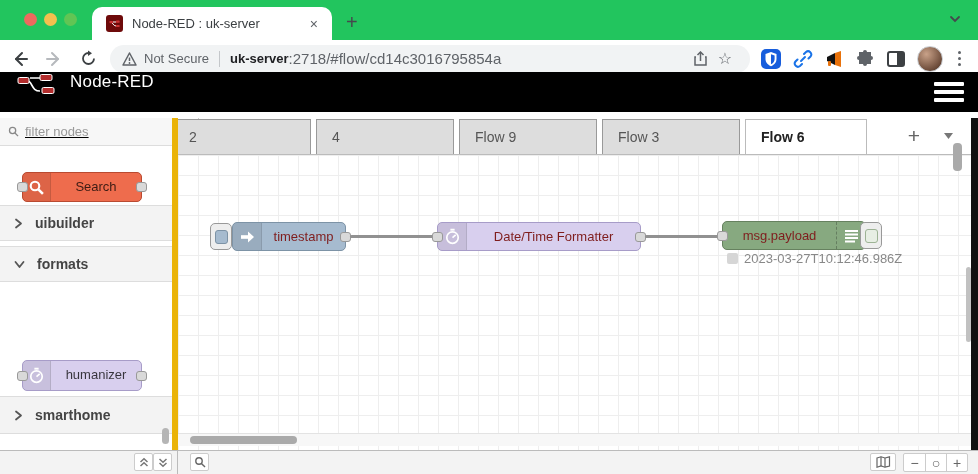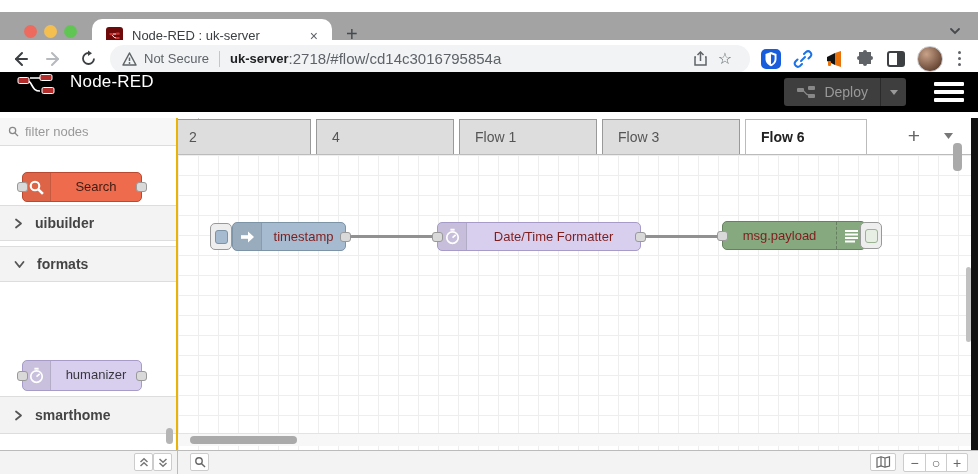--- a/index.html
+++ b/index.html
@@ -1,20 +1,20 @@
 <!DOCTYPE html>
 <html style="--header_bg: #000000; --inject: #a6bbcf; --formatter: #d8cfee; --debug: #87a980; --search_node: #ee6c4d; --logo_red: #8f0000; --link_blue: #1a73e8;"><head>
 <meta charset="utf-8">
 <style>
   * { margin:0; padding:0; box-sizing:border-box; }
   html,body { font-family:"Liberation Sans", sans-serif; }
   #screen { position:relative; width:978px; height:474px; overflow:hidden; background:#fff; }
 
   
-  .mac-bar { position:absolute; left:0; top:12px; width:978px; height:52px; background:#a3a3a3; }
+  .mac-bar { position:absolute; left:0; top:0; width:978px; height:52px; background:#22c55e; }
   .traffic { position:absolute; top:13px; width:13px; height:13px; border-radius:50%; }
   .t-close { left:24px; background:#ed6a5e; }
   .t-min   { left:44px; background:#f5bf4f; }
   .t-zoom  { left:64px; background:#61c554; }
   .chrome-tab { position:absolute; left:92px; top:7px; width:240px; height:33px; background:#fff; border-radius:10px 10px 0 0; display:flex; align-items:center; padding:0 10px 0 14px; }
   .favicon { width:17px; height:17px; border-radius:3px; background:#6e0a0a; display:flex; align-items:center; justify-content:center; flex:0 0 auto; }
   .chrome-tab-title { margin-left:9px; font-size:13px; color:#3c4043; white-space:nowrap; overflow:hidden; flex:1; }
   .tab-close { font-size:14px; color:#5f6368; padding:0 4px; cursor:default; }
   .newtab-btn { position:absolute; left:346px; top:12px; font-size:20px; color:#45494d; line-height:20px; }
   .tabsearch-chev { position:absolute; right:16px; top:12px; }
@@ -39,21 +39,21 @@
   .nr-logo { margin-left:16px; }
   .nr-title { color:#fff; font-size:17px; margin-left:10px; letter-spacing:0.2px; }
   .deploy { position:absolute; right:72px; top:6px; height:28px; background:#3e3e3e; border-radius:3px; display:flex; align-items:center; }
   .deploy-main { display:flex; align-items:center; padding:0 12px; height:100%; }
   .deploy-label { color:#999; font-size:14px; margin-left:8px; }
   .deploy-arrow { width:26px; height:100%; border-left:1px solid #2a2a2a; display:flex; align-items:center; justify-content:center; }
   .burger { position:absolute; right:14px; top:10px; width:30px; display:flex; flex-direction:column; gap:4px; }
   .burger i { height:4px; background:#fff; border-radius:1px; }
 
   
-  .palette { position:absolute; left:0; top:118px; width:178px; height:332px; background:#fff; border-right:2px solid #eab308; overflow:hidden; }
+  .palette { position:absolute; left:0; top:118px; width:178px; height:332px; background:#fff; border-right:6px solid #eab308; overflow:hidden;text-decoration:underline; }
   .pal-filter { height:28px; background:#f7f7f7; border-bottom:1px solid #ddd; display:flex; align-items:center; padding:0 8px; }
   .pal-filter input { border:none; background:transparent; outline:none; font-size:13px; color:#555; width:120px; margin-left:6px; font-family:"Liberation Sans",sans-serif; }
   .pal-filter input::placeholder { color:#999; }
   .pal-node { position:absolute; left:22px; width:120px; border-radius:5px; border:1px solid rgba(0,0,0,0.3); display:flex; align-items:center; font-size:13px; color:rgba(0,0,0,0.75); }
   .pal-node .nicon { width:28px; align-self:stretch; background:rgba(0,0,0,0.07); border-right:1px solid rgba(0,0,0,0.1); display:flex; align-items:center; justify-content:center; border-radius:4px 0 0 4px; }
   .pal-node .nlabel { flex:1; text-align:center; padding:0 4px; line-height:1.25; }
   .cat-header { position:absolute; left:0; width:177px; background:#f3f3f3; border-top:1px solid #ddd; border-bottom:1px solid #ddd; display:flex; align-items:center; padding-left:14px; }
   .cat-header .cat-label { font-size:14px; font-weight:bold; color:#444; margin-left:12px; }
   .port { position:absolute; width:11px; height:10px; background:#d9d9d9; border:1px solid #999; border-radius:3px; top:50%; transform:translateY(-50%); }
   .port.in { left:-6px; } .port.out { right:-6px; }
@@ -219,36 +219,20 @@
   <div class="nr-header">
     <span class="nr-logo">
       <svg width="44" height="26" viewBox="0 0 44 26">
           <path d="M8 8 C18 8 14 19 24 19 M24 6 H14" stroke="#fff" stroke-width="1.6" fill="none"></path>
           <rect x="2" y="5.5" width="11" height="6" rx="1.5" fill="#b32d2d" stroke="#fff" stroke-width="1"></rect>
           <rect x="24" y="2.5" width="12" height="6" rx="1.5" fill="#b32d2d" stroke="#fff" stroke-width="1"></rect>
           <rect x="26" y="15.5" width="12" height="6" rx="1.5" fill="#b32d2d" stroke="#fff" stroke-width="1"></rect>
         </svg>
     </span>
     <span class="nr-title">Node-RED</span>
-    <div class="deploy">
-      <span class="deploy-main">
-        <svg width="20" height="14" viewBox="0 0 20 14">
-            <path d="M5 5 C10 5 8 10 13 10" stroke="#888" stroke-width="1.4" fill="none"></path>
-            <rect x="1" y="3" width="7" height="4" rx="1" fill="#888"></rect>
-            <rect x="12" y="1" width="7" height="4" rx="1" fill="#888"></rect>
-            <rect x="12" y="9" width="7" height="4" rx="1" fill="#888"></rect>
-          </svg>
-        <span class="deploy-label">Deploy</span>
-      </span>
-      <span class="deploy-arrow">
-        <svg width="10" height="8" viewBox="0 0 10 8">
-            <polygon points="1,2 9,2 5,7" fill="#999"></polygon>
-          </svg>
-      </span>
-    </div>
     <span class="burger">
         <i></i>
         <i></i>
         <i></i>
       </span>
   </div>
 
   <div class="palette">
     <div class="pal-filter">
       <svg width="11" height="11" viewBox="0 0 12 12">
@@ -310,21 +294,21 @@
 
   <div class="flow-tabbar">
     <span class="tab-scroll-left">
       <svg width="10" height="12" viewBox="0 0 10 12">
           <polygon points="8,1 8,11 1,6" fill="#444"></polygon>
         </svg>
     </span>
     <div class="flow-tabs">
       <span class="flow-tab clipped">2</span>
       <span class="flow-tab">4</span>
-      <span class="flow-tab">Flow 1</span>
+      <span class="flow-tab">Flow 9</span>
       <span class="flow-tab">Flow 3</span>
       <span class="flow-tab active">Flow 6</span>
     </div>
     <span class="tab-add">+</span>
     <span class="tab-menu-chev">
       <svg width="11" height="9" viewBox="0 0 11 9">
           <polygon points="1,2 10,2 5.5,8" fill="#777"></polygon>
         </svg>
     </span>
   </div>
@@ -373,20 +357,24 @@
             <rect x="1" y="8" width="13" height="2" fill="#fff"></rect>
             <rect x="1" y="11.5" width="10" height="2" fill="#fff"></rect>
           </svg>
       </span>
     </div>
 
     <span class="debug-btn" style="left:682px; top:67px;">
         <i></i>
       </span>
 
+    <div class="nstatus" style="left:549px; top:96px;">
+      <span class="sq"></span>
+      <span class="stext">2023-03-27T10:12:46.986Z</span>
+    </div>
 
     <span class="vscroll-thumb"></span>
   </div>
 
   <div class="hscroll">
     <span class="thumb"></span>
   </div>
 
   <span class="page-scroll"></span>
   <span class="right-strip"></span>

